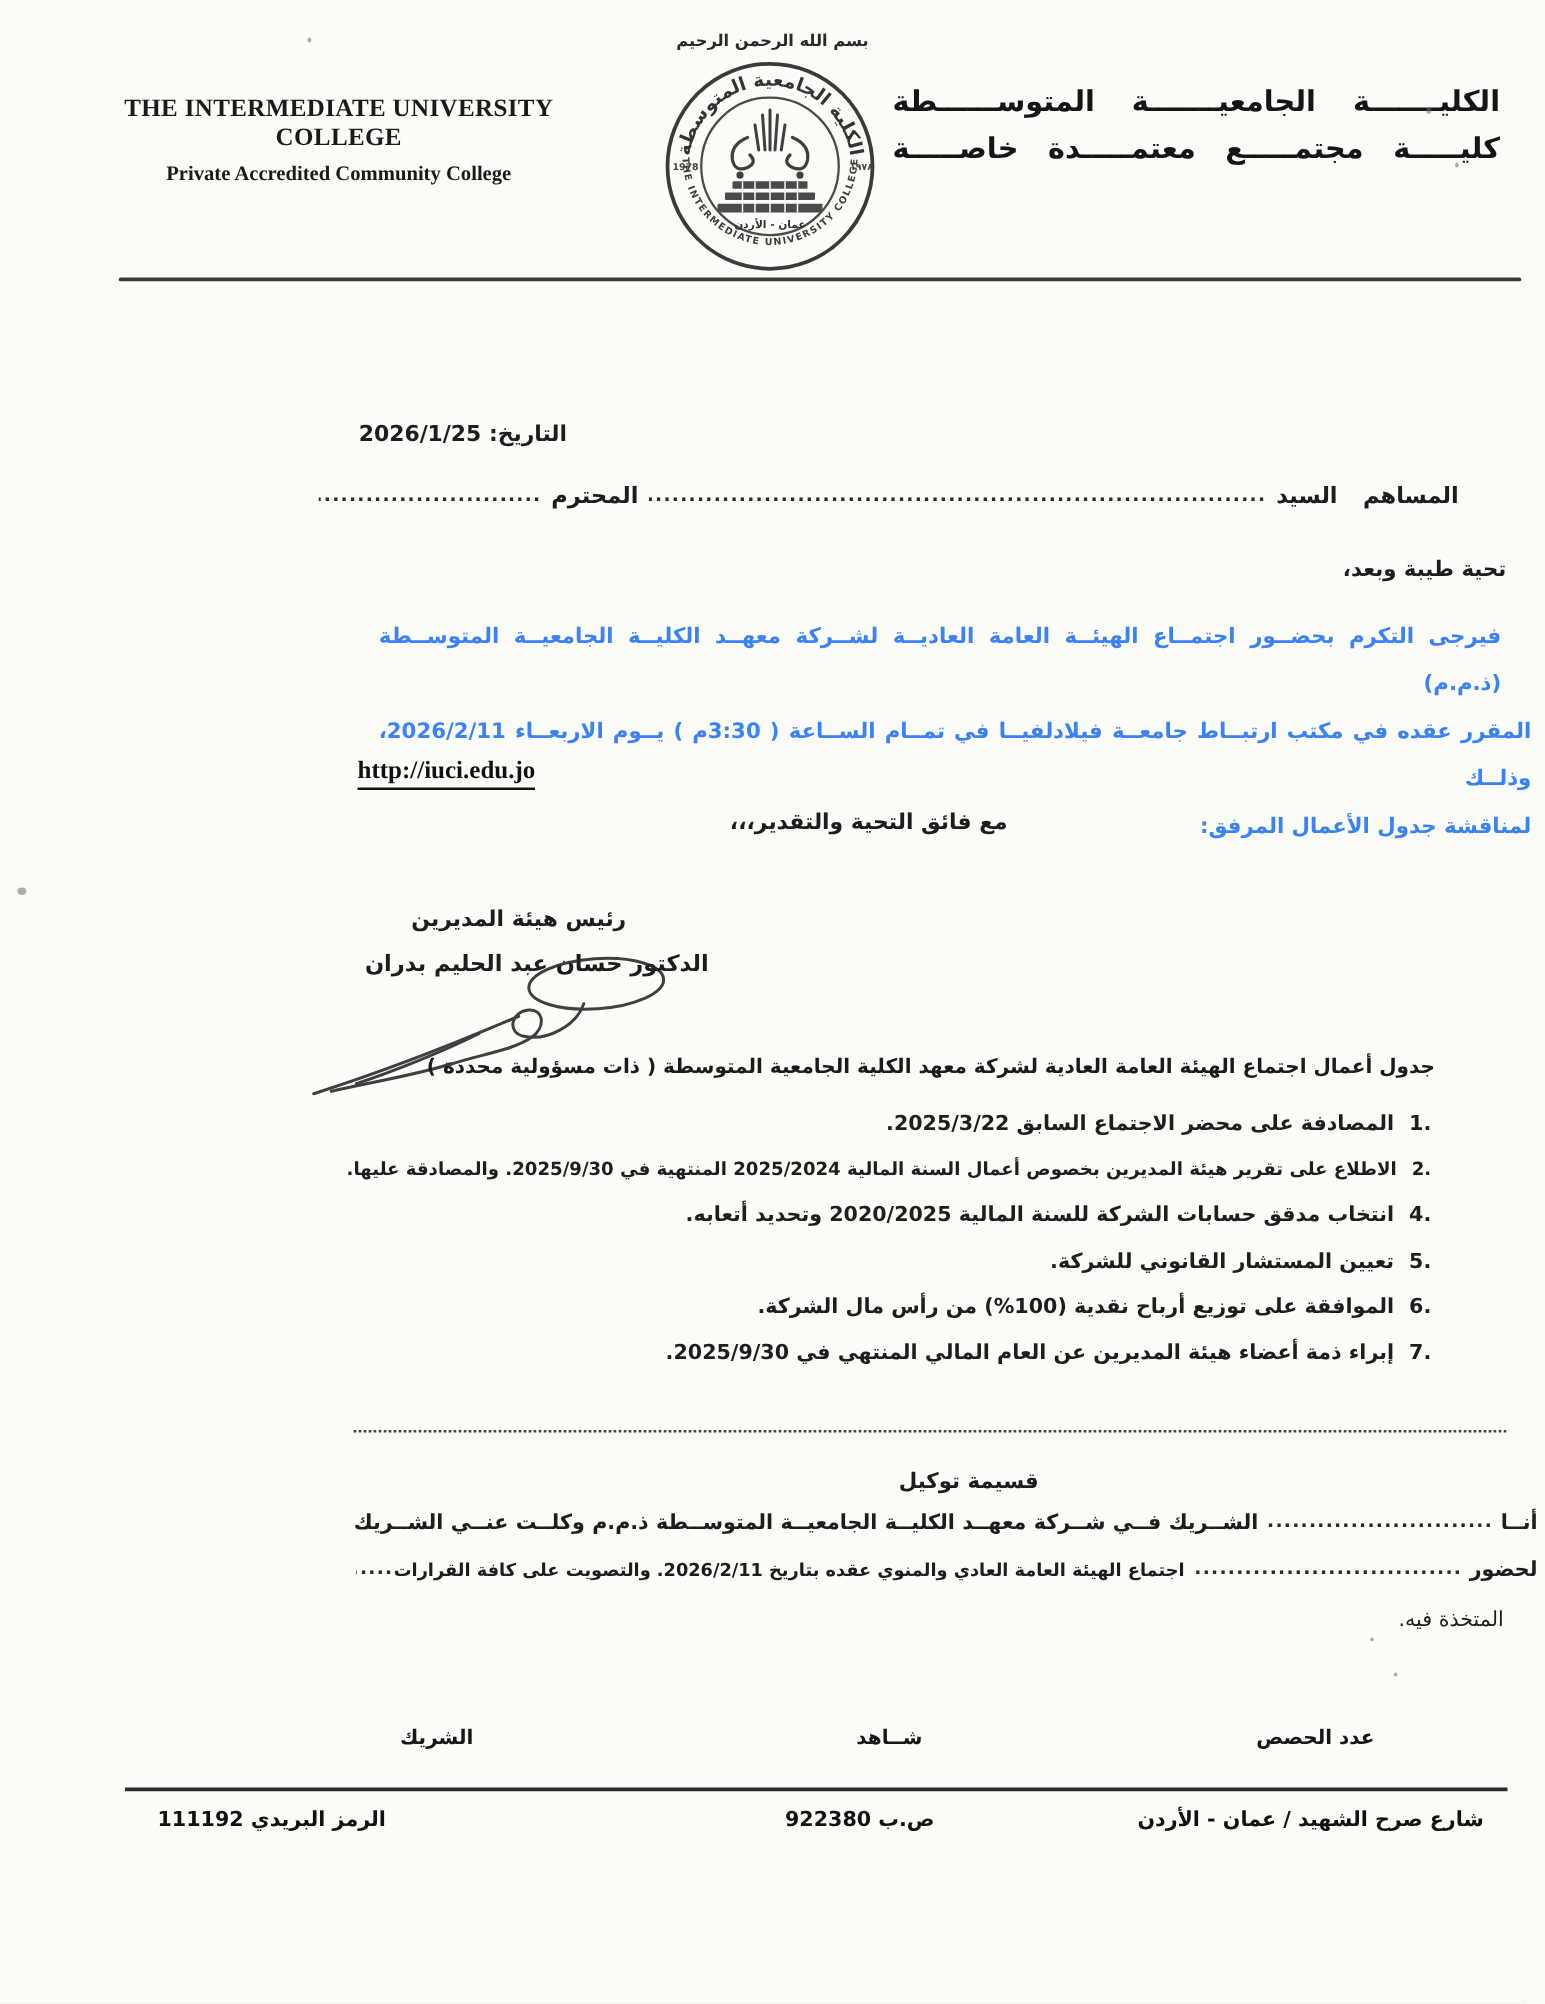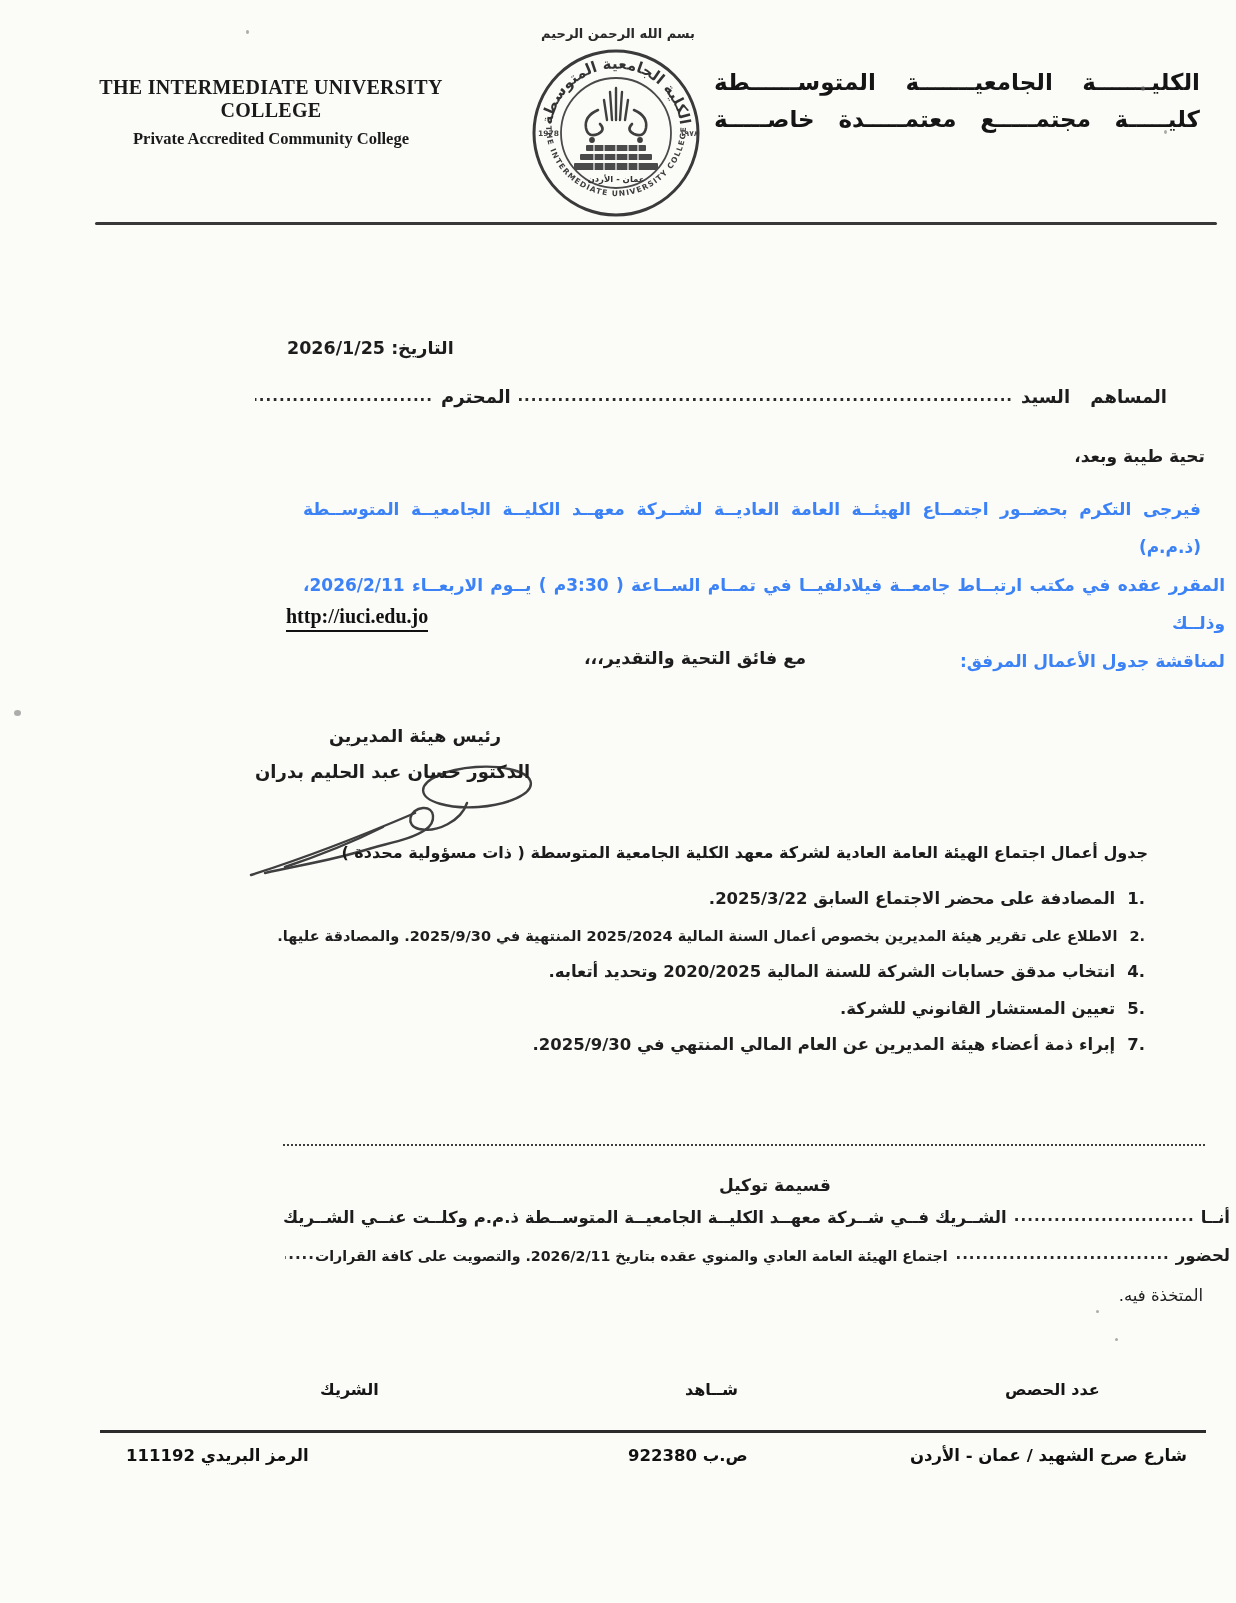--- a/index.html
+++ b/index.html
@@ -35,21 +35,21 @@
   .body-par .ln{line-height:38px;text-align:justify;text-align-last:justify;}
   .body-par .ln1{padding-right:24px;}
   .body-par .ln3{text-align:right;text-align-last:right;}
   .link{left:286px;top:605px;direction:ltr;font-family:"Liberation Serif",serif;
     font-size:20px;font-weight:bold;color:#111;
     border-bottom:2.5px solid #111;padding-bottom:2px;text-decoration:none;}
   .closing{left:560px;top:648px;width:270px;text-align:center;direction:rtl;
     font-size:17.5px;font-weight:bold;}
   .sig-title{left:300px;top:726px;width:230px;text-align:center;direction:rtl;
     font-size:17.5px;font-weight:bold;}
-  .sig-name{left:255px;top:761px;width:312px;text-align:left;direction:rtl;
+  .sig-name{left:255px;top:761px;width:312px;text-align:right;direction:rtl;
     font-size:18px;font-weight:bold;}
   
   .agenda-title{left:290px;right:88px;top:843px;direction:rtl;text-align:right;
     font-size:16px;font-weight:bold;color:#1b1b1b;}
   .agenda-list{left:290px;right:91px;top:881px;direction:rtl;}
   .agenda-item{height:36.6px;line-height:36.6px;white-space:nowrap;
     font-size:16.5px;font-weight:bold;color:#1e1e1e;}
   .agenda-item .num{display:inline-block;direction:ltr;margin-left:12px;}
   .agenda-item.small{font-size:14.5px;}
   .divider{left:283px;top:1144px;width:922px;border-top:2px dotted #3c3c3c;}
@@ -196,20 +196,23 @@
     <div class="agenda-item small">
       <span class="num">2.</span><span>الاطلاع على تقرير هيئة المديرين بخصوص أعمال السنة المالية 2025/2024 المنتهية في 2025/9/30. والمصادقة عليها.</span>
     </div>
     <div class="agenda-item">
       <span class="num">4.</span><span>انتخاب مدقق حسابات الشركة للسنة المالية 2020/2025 وتحديد أتعابه.</span>
     </div>
     <div class="agenda-item">
       <span class="num">5.</span><span>تعيين المستشار القانوني للشركة.</span>
     </div>
     <div class="agenda-item">
+      <span class="num">6.</span><span>الموافقة على توزيع أرباح نقدية (100%)  من رأس مال الشركة.</span>
+    </div>
+    <div class="agenda-item">
       <span class="num">7.</span><span>إبراء ذمة أعضاء هيئة المديرين عن العام المالي المنتهي في 2025/9/30.</span>
     </div>
   </div>
 
   <div class="abs divider"></div>
 
   <div class="abs proxy-title">قسيمة توكيل</div>
 
   <div class="abs proxy-l1">
     <span>أنــا</span>

